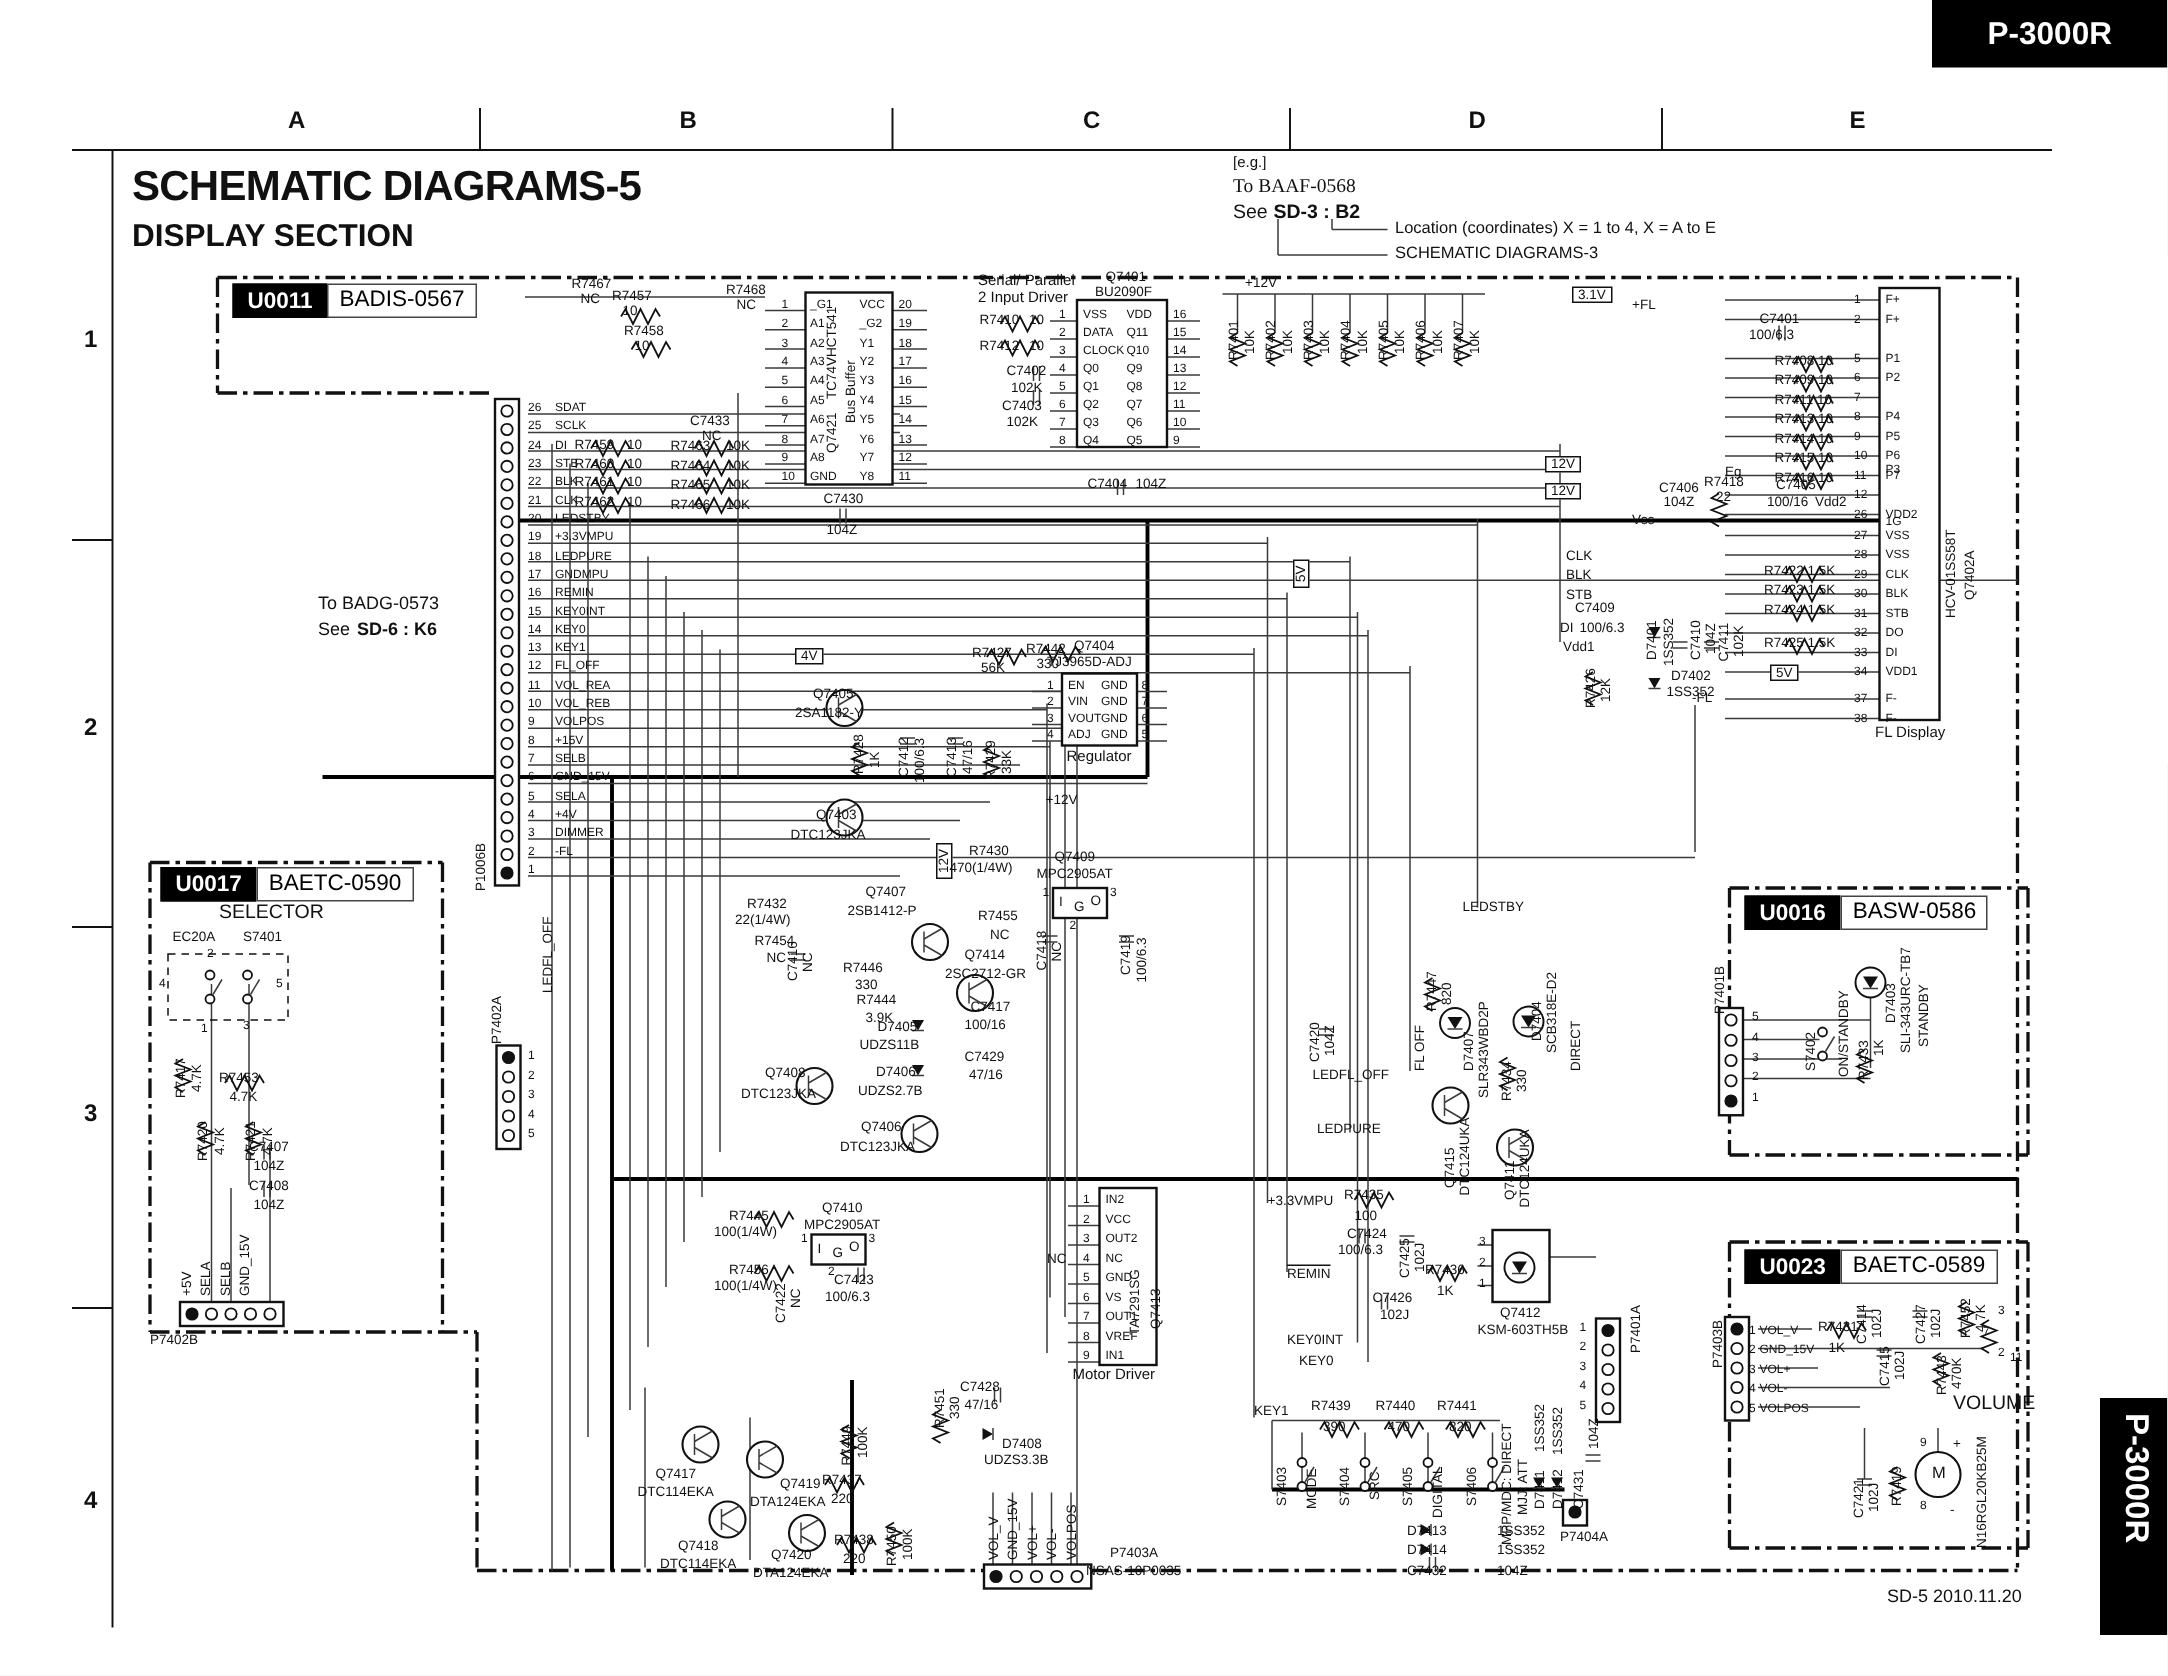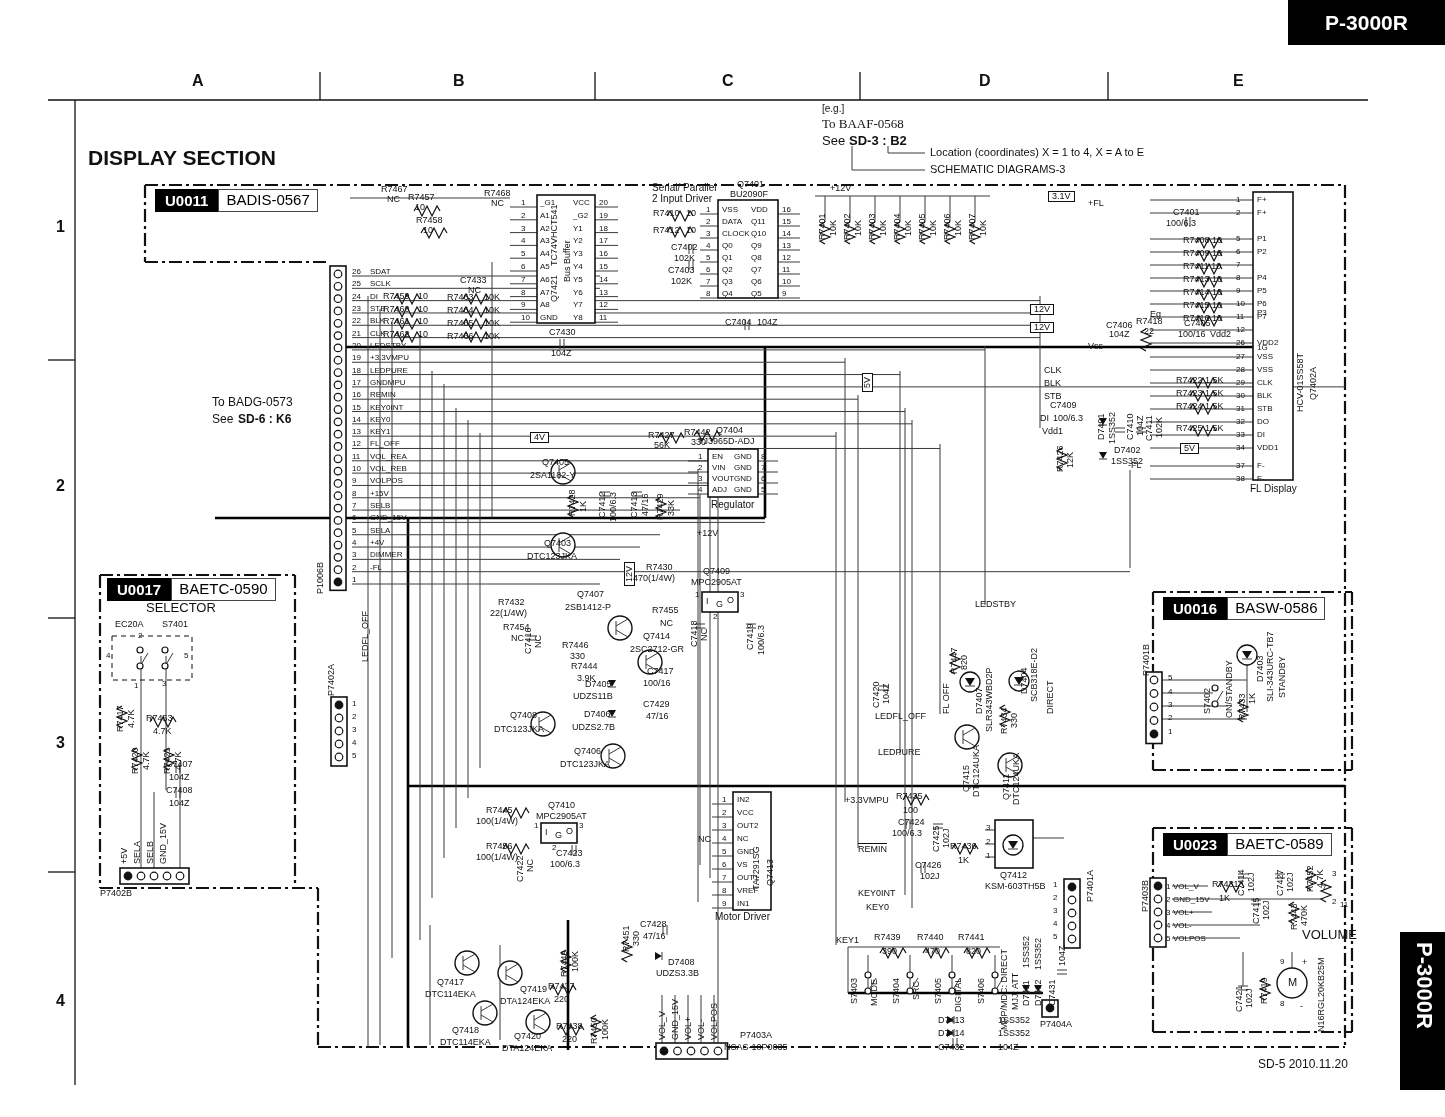--- a/index.html
+++ b/index.html
@@ -513,20 +513,21 @@
       <polygon points="608,680 616,680 612,687" fill="#111"></polygon>
       <line x1="608" y1="687" x2="616" y2="687" stroke="#3a3a3a" stroke-width="1"></line>
       <polygon points="608,710 616,710 612,717" fill="#111"></polygon>
       <line x1="608" y1="717" x2="616" y2="717" stroke="#3a3a3a" stroke-width="1"></line>
       <polygon points="1022,985 1030,985 1026,992" fill="#111"></polygon>
       <line x1="1022" y1="992" x2="1030" y2="992" stroke="#3a3a3a" stroke-width="1"></line>
       <polygon points="1034,985 1042,985 1038,992" fill="#111"></polygon>
       <line x1="1034" y1="992" x2="1042" y2="992" stroke="#3a3a3a" stroke-width="1"></line>
       <circle cx="1292" cy="983" r="15" fill="#fff" stroke="#111" stroke-width="1.4"></circle>
     </svg>
+  <div class="title">SCHEMATIC DIAGRAMS-5</div>
   <div class="subtitle">DISPLAY SECTION</div>
   <div class="topbadge">P-3000R</div>
   <div class="sidebadge">
     <span>P-3000R</span>
   </div>
   <div class="footer">SD-5 2010.11.20</div>
   <div id="layers">
       <span class="lbl" style="font-size: 8px; left: 352px; top: 268px;">26</span>
       <span class="lbl" style="font-size: 8px; left: 370px; top: 268px;">SDAT</span>
       <span class="lbl" style="font-size: 8px; left: 352px; top: 280.32px;">25</span>

